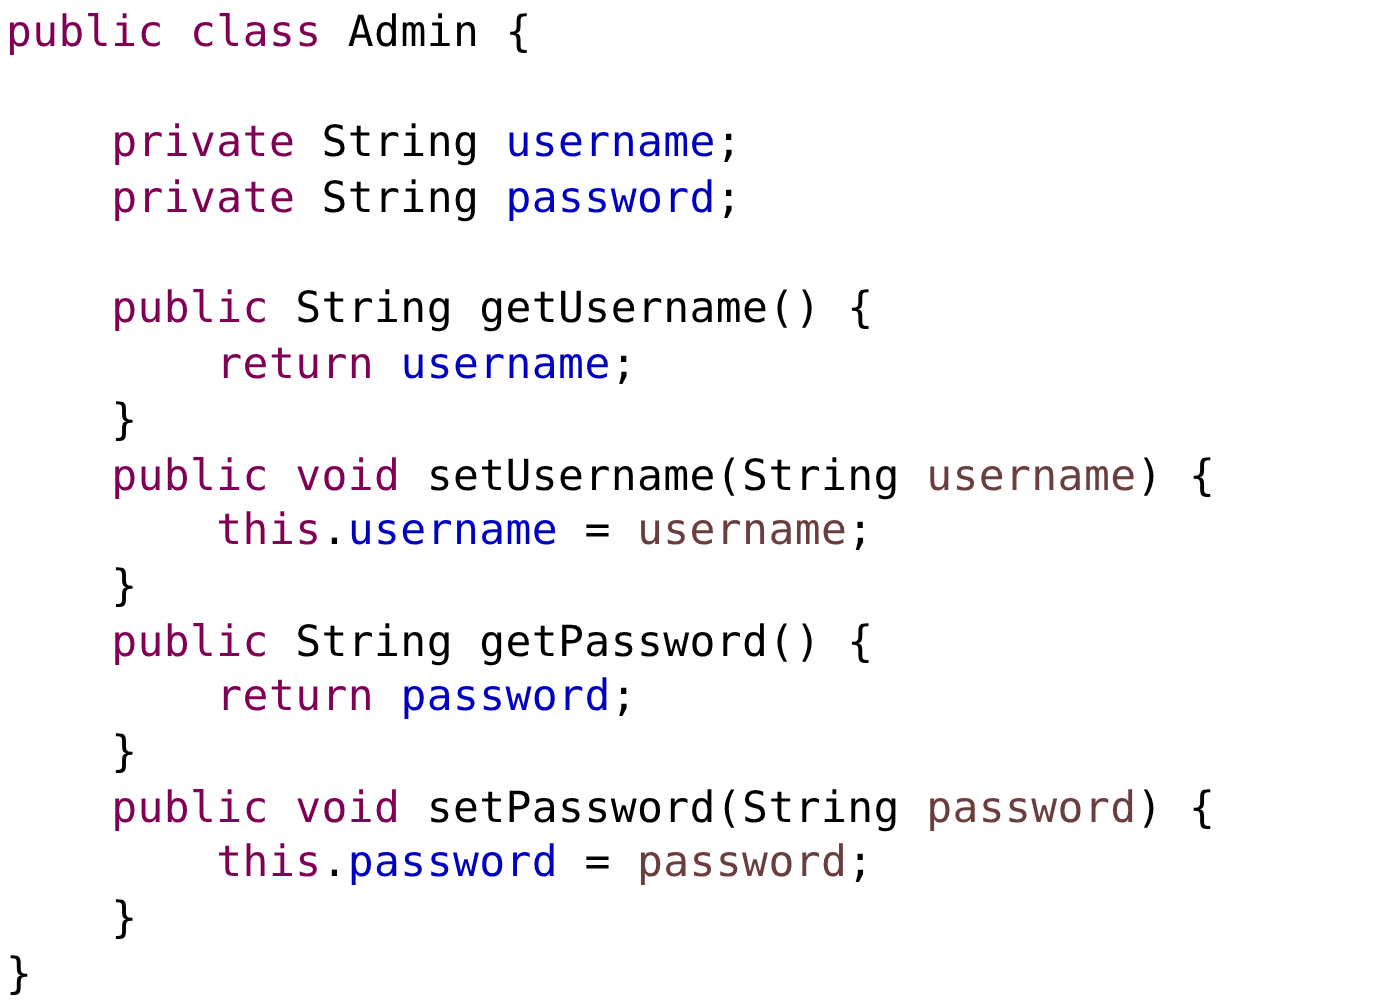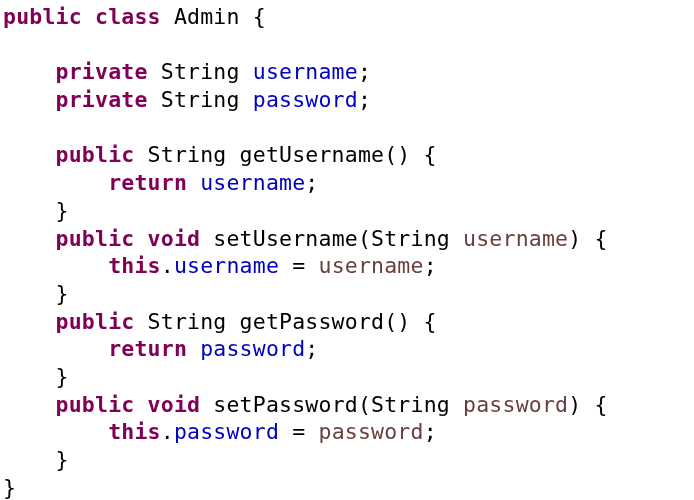--- a/index.html
+++ b/index.html
@@ -8,21 +8,21 @@
     position:relative;
     padding:3px 0 0 3px;
     font-family:"DejaVu Sans Mono", "Liberation Mono", monospace;
     font-size:21.5px;
     line-height:27.7px;
     color:#000000;
     white-space:pre;
     letter-spacing:0.2px;
   }
   .line { height:27.7px; }
-  .kw { color:#7F0055; font-weight:bold; }
+  .kw { color:#7F0055; font-weight:normal; }
   .field { color:#0000C0; }
   .param { color:#6A3E3E; }
   .plain { color:#000000; }
 </style>
 </head>
 <body>
 
 <div class="editor" id="editor"><div class="line"><span class="kw">public</span><span class="plain"> </span><span class="kw">class</span><span class="plain"> Admin {</span></div><div class="line"> </div><div class="line"><span class="plain">    </span><span class="kw">private</span><span class="plain"> String </span><span class="field">username</span><span class="plain">;</span></div><div class="line"><span class="plain">    </span><span class="kw">private</span><span class="plain"> String </span><span class="field">password</span><span class="plain">;</span></div><div class="line"> </div><div class="line"><span class="plain">    </span><span class="kw">public</span><span class="plain"> String getUsername() {</span></div><div class="line"><span class="plain">        </span><span class="kw">return</span><span class="plain"> </span><span class="field">username</span><span class="plain">;</span></div><div class="line"><span class="plain">    }</span></div><div class="line"><span class="plain">    </span><span class="kw">public</span><span class="plain"> </span><span class="kw">void</span><span class="plain"> setUsername(String </span><span class="param">username</span><span class="plain">) {</span></div><div class="line"><span class="plain">        </span><span class="kw">this</span><span class="plain">.</span><span class="field">username</span><span class="plain"> = </span><span class="param">username</span><span class="plain">;</span></div><div class="line"><span class="plain">    }</span></div><div class="line"><span class="plain">    </span><span class="kw">public</span><span class="plain"> String getPassword() {</span></div><div class="line"><span class="plain">        </span><span class="kw">return</span><span class="plain"> </span><span class="field">password</span><span class="plain">;</span></div><div class="line"><span class="plain">    }</span></div><div class="line"><span class="plain">    </span><span class="kw">public</span><span class="plain"> </span><span class="kw">void</span><span class="plain"> setPassword(String </span><span class="param">password</span><span class="plain">) {</span></div><div class="line"><span class="plain">        </span><span class="kw">this</span><span class="plain">.</span><span class="field">password</span><span class="plain"> = </span><span class="param">password</span><span class="plain">;</span></div><div class="line"><span class="plain">    }</span></div><div class="line"><span class="plain">}</span></div></div>
 
 </body></html>

